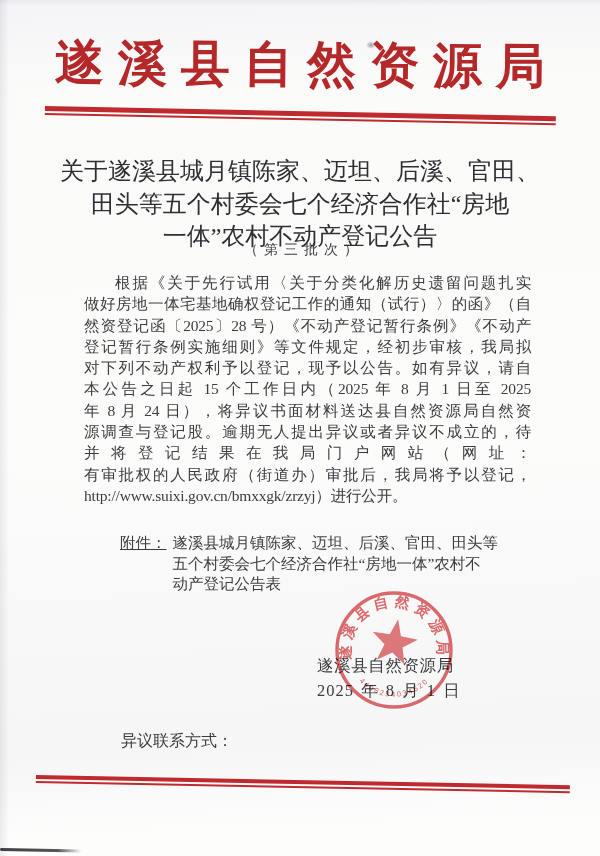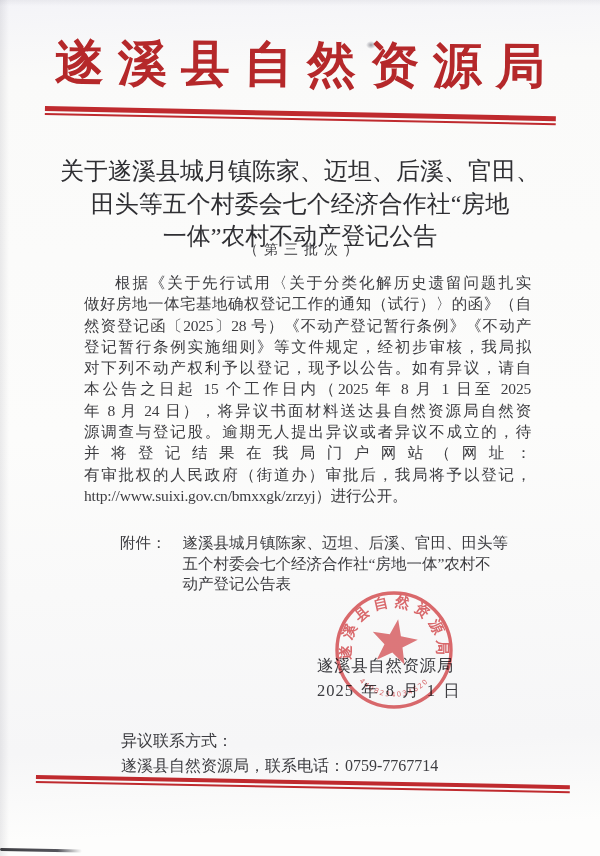--- a/index.html
+++ b/index.html
@@ -70,21 +70,21 @@
     color: var(--ink);
   }
   .body-line { text-align: justify; text-align-last: justify; }
   .body-line.indent { text-indent: 2em; }
   .body-line.last { text-align-last: left; }
 
   .attachment {
     position: absolute; top: 533px; left: 120px; display: flex;
     font-size: 15.5px; line-height: 20.6px; color: var(--ink);
   }
-  .att-label { white-space: nowrap; margin-right: 16px; }
+  .att-label { white-space: nowrap; margin-right: 6px; text-decoration: underline; }
 
   .signature-org {
     position: absolute; top: 655px; left: 317px;
     font-size: 16.5px; letter-spacing: .6px; color: var(--ink); z-index: 2;
   }
   .signature-date {
     position: absolute; top: 680px; left: 317px;
     font-size: 16.5px; letter-spacing: 1px; word-spacing: 2px; color: var(--ink); z-index: 2;
   }
 
@@ -168,21 +168,20 @@
     <text class="seal-arc-text" text-anchor="middle">
       <textPath href="#sealTopArc" startOffset="50%">遂溪县自然资源局</textPath>
     </text>
     <text class="seal-serial" text-anchor="middle">
       <textPath href="#sealBottomArc" startOffset="50%">4408234034620</textPath>
     </text>
   </svg>
 
   <div class="contact">
     <div>异议联系方式：</div>
-    <div><span>遂溪县自然资源局，联系电话：</span><span>0759-7767714</span></div>
   </div>
 
   <div class="double-rule footer-divider">
     <div class="thick"></div>
     <div class="thin"></div>
   </div>
 
   <div class="corner-mark"></div>
 
 </div>

